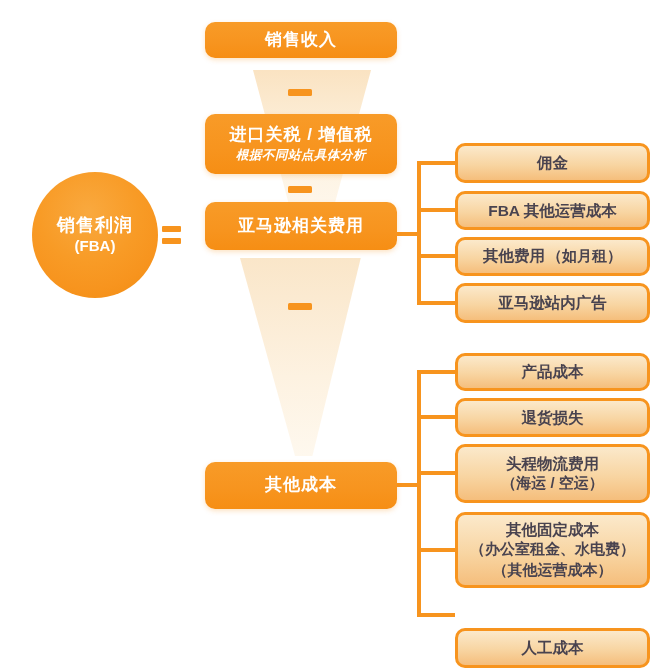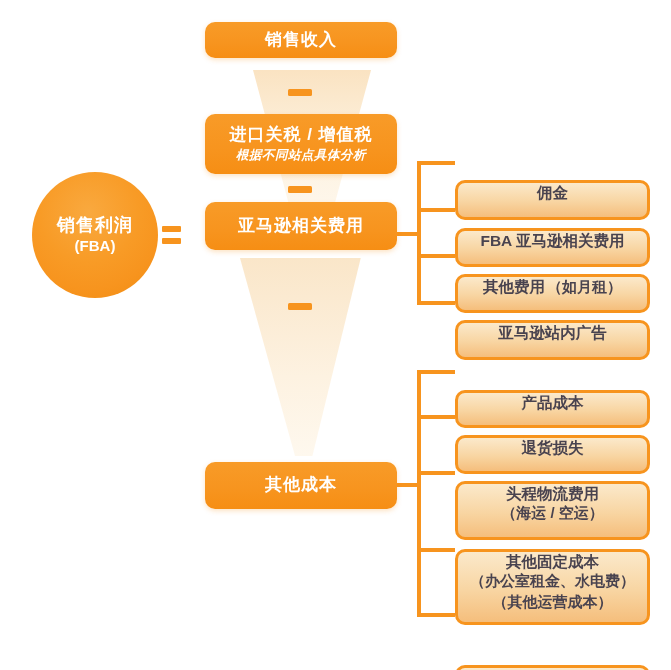--- a/index.html
+++ b/index.html
@@ -30,23 +30,22 @@
     text-align:center;box-shadow:0 2px 5px rgba(246,142,20,0.25);
   }
   .solid-box .main{font-size:17px;letter-spacing:1px;line-height:1.2;}
   .solid-box .sub{font-size:12.5px;letter-spacing:.5px;line-height:1.3;margin-top:1px;font-style:italic;}
   
   .sub-box{
     position:absolute;left:455px;width:195px;z-index:3;box-sizing:border-box;
     border:3px solid #F7941E;border-radius:10px;
     background:linear-gradient(180deg,#FBE9CB 0%,#F8D5A2 55%,#F5BE7C 100%);
     color:#49434F;font-weight:bold;
-    display:flex;flex-direction:column;align-items:center;justify-content:flex-start;
+    display:flex;flex-direction:column;align-items:center;justify-content:center;
     text-align:center;
-    margin-top:37px;
   }
   .sub-box .main{font-size:15.5px;line-height:1.25;}
   .sub-box .note{font-size:15px;line-height:1.35;}
   .inline-row{display:flex;align-items:baseline;justify-content:center;gap:2px;}
   
   #result-circle{
     position:absolute;left:32px;top:172px;width:126px;height:126px;z-index:3;
     border-radius:50%;
     background:radial-gradient(circle at 45% 32%,#F9A93F 0%,#F89B26 45%,#F7941E 70%,#F08B10 100%);
     color:#ffffff;font-weight:bold;
@@ -114,21 +113,21 @@
   <div class="minus-bar" style="top:303px;"></div>
 
   <div class="solid-box" style="top:462px;height:47px;">
     <span class="main">其他成本</span>
   </div>
 
   <div class="sub-box" style="top:143px;height:40px;">
     <span class="main">佣金</span>
   </div>
   <div class="sub-box" style="top:191px;height:39px;">
-    <span class="main">FBA 亚马逊相关费用</span>
+    <span class="main">FBA 其他运营成本</span>
   </div>
   <div class="sub-box" style="top:237px;height:39px;">
     <span class="inline-row">
       <span class="main">其他费用</span>
       <span class="note">（如月租）</span>
     </span>
   </div>
   <div class="sub-box" style="top:283px;height:40px;">
     <span class="main">亚马逊站内广告</span>
   </div>

